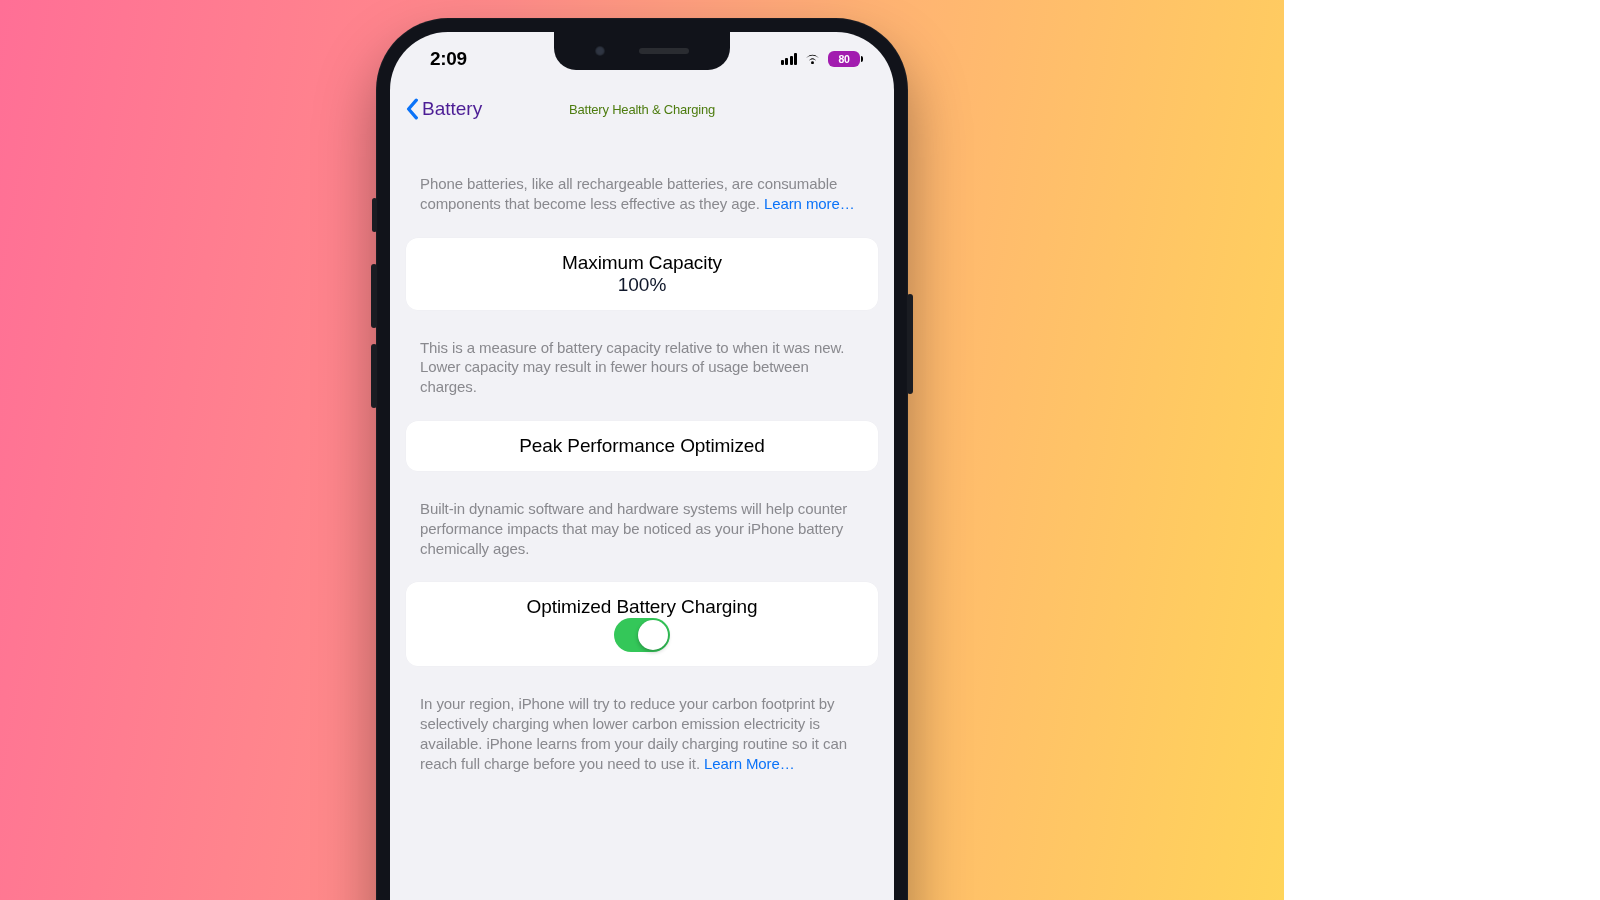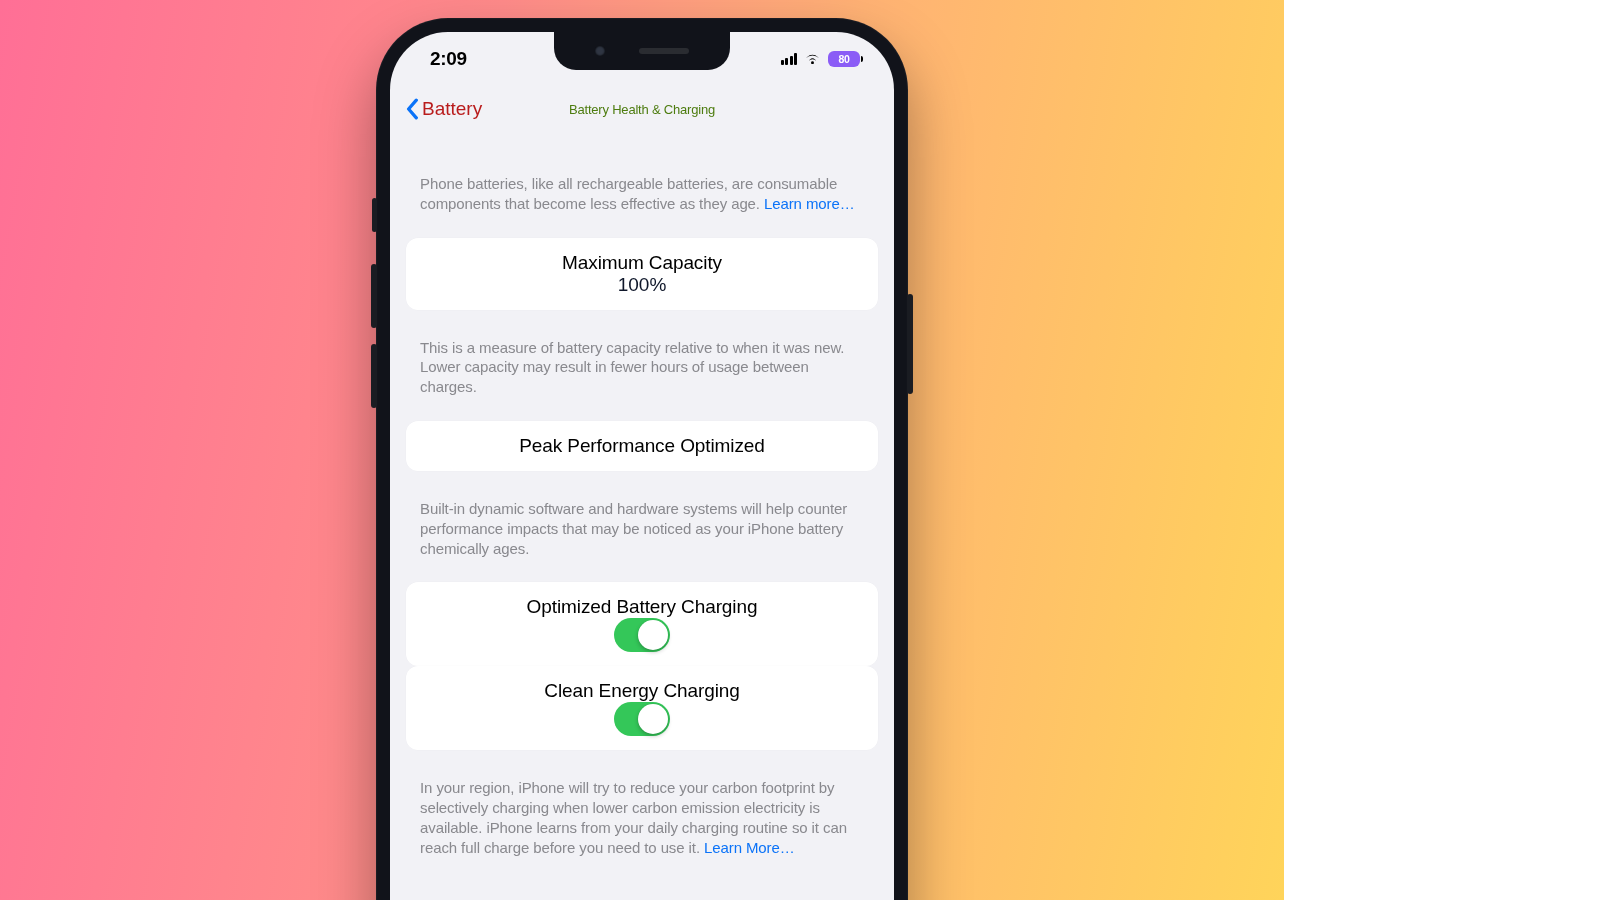--- a/index.html
+++ b/index.html
@@ -101,40 +101,40 @@
   }
   .cell-bars { display: flex; align-items: flex-end; gap: 1.5px; height: 12px; }
   .cell-bars span { width: 3px; background: #000; border-radius: 1px; }
   .cell-bars span:nth-child(1){height:5px}
   .cell-bars span:nth-child(2){height:7px}
   .cell-bars span:nth-child(3){height:9.5px}
   .cell-bars span:nth-child(4){height:12px}
   .wifi-icon { width:17px; height:13px; position:relative; }
   .wifi-icon svg{display:block}
   .battery-pill {
-    width: 32px; height: 16px; background:#8b5cf6; border-radius:6px;
+    width: 32px; height: 16px; background:#a21caf; border-radius:6px;
     color:#fff; font-size:10.5px; font-weight:700; display:flex; align-items:center; justify-content:center;
     position:relative; letter-spacing:-0.3px;
   }
   .battery-pill::after{
     content:""; position:absolute; right:-3px; top:50%; transform:translateY(-50%);
     width:2.5px; height:6px; background:#000; border-radius:0 2px 2px 0;
   }
 
   
   .nav-bar {
     height: 46px;
     display: flex;
     align-items: center;
     position: relative;
     padding: 0 16px;
   }
   .nav-back {
     display: flex; align-items: center; gap: 2px;
-    color: #b91c1c;
+    color: #4c1d95;
     font-size: 19px;
     font-weight: 400;
   }
   .nav-back svg { width: 14px; height: 22px; }
   .nav-title {
     position: absolute;
     left: 50%;
     transform: translateX(-50%);
     font-size: 13px;
     font-weight: 400;
@@ -248,26 +248,20 @@
         </div>
         <div class="group-desc">Built-in dynamic software and hardware systems will help counter performance impacts that may be noticed as your iPhone battery chemically ages.</div>
 
         <div class="cell">
           <span class="cell-label">Optimized Battery Charging</span>
           <div class="toggle">
               <div class="knob"></div>
             </div>
         </div>
 
-        <div class="cell">
-          <span class="cell-label">Clean Energy Charging</span>
-          <div class="toggle">
-              <div class="knob"></div>
-            </div>
-        </div>
         <div class="group-desc">
           <span>In your region, iPhone will try to reduce your carbon footprint by selectively charging when lower carbon emission electricity is available. iPhone learns from your daily charging routine so it can reach full charge before you need to use it. </span><span class="link">Learn More…</span>
         </div>
 
       </div>
     </div>
   </div>
 </div>
 
 </body></html>

